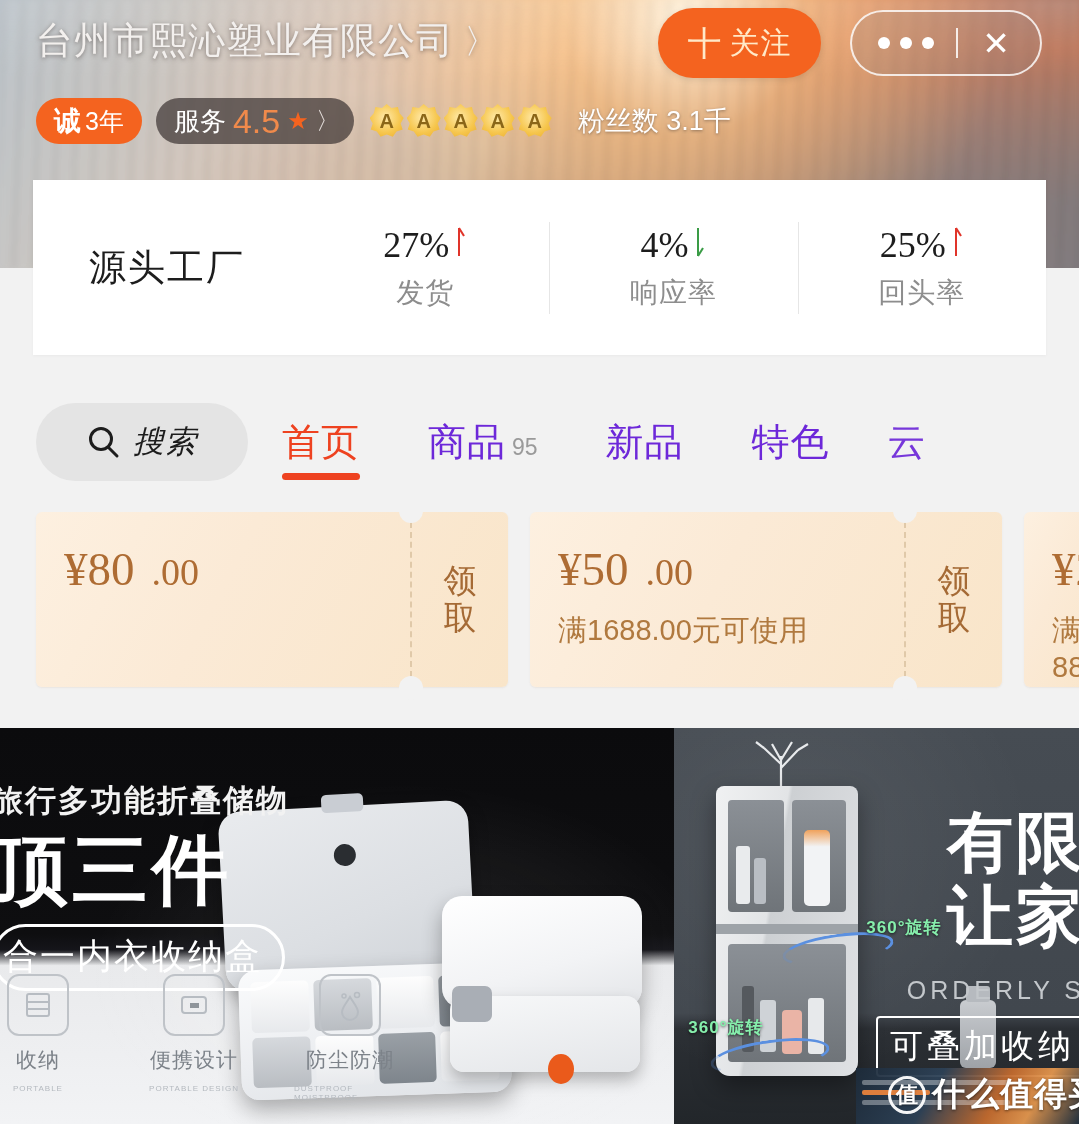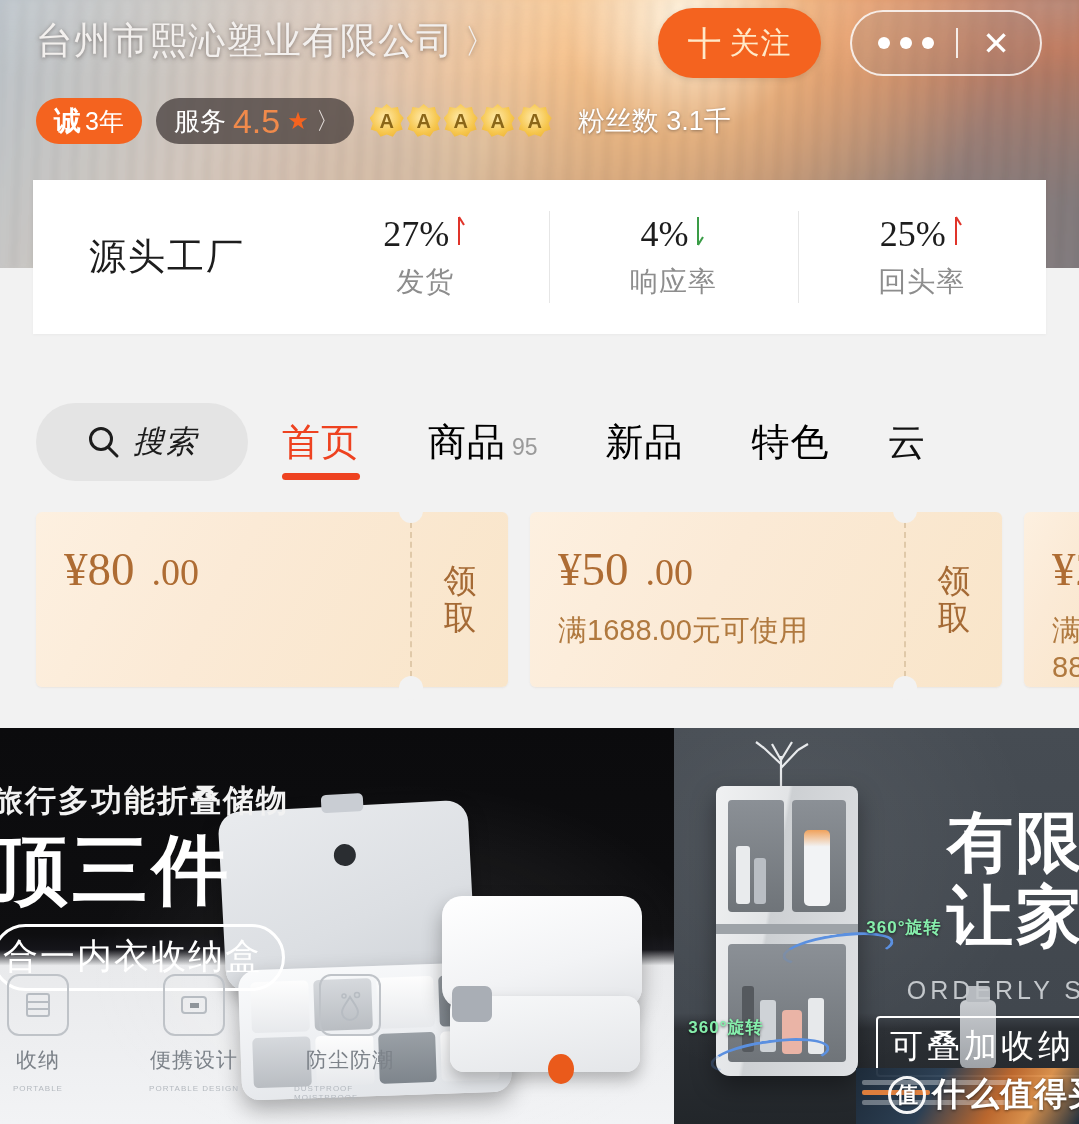--- a/index.html
+++ b/index.html
@@ -96,21 +96,21 @@
     content:""; position:absolute; inset:0;
     background:radial-gradient(circle at 45% 40%, #ffe9a8 0%, #f6c64d 55%, #e8a82b 100%);
     clip-path:polygon(50% 0%,64% 12%,83% 9%,88% 27%,100% 41%,91% 57%,97% 75%,79% 81%,68% 96%,50% 90%,32% 96%,21% 81%,3% 75%,9% 57%,0% 41%,12% 27%,17% 9%,36% 12%);
   }
   .a-star span{ position:relative; font-size:20px; color:#8a6618; font-weight:700; line-height:1; }
 
   .fans{ font-size:27px; color:#ffffff; margin-left:12px; text-shadow:0 1px 3px rgba(60,50,45,.5); white-space:nowrap;}
 
   
   .stats-card{
-    position:absolute; left:33px; top:180px; width:1013px; height:154px;
+    position:absolute; left:33px; top:180px; width:1013px; height:175px;
     background:#fff; z-index:5; display:flex; align-items:center;
     box-shadow:0 1px 3px rgba(0,0,0,.04);
   }
   .stats-first{
     width:268px; display:flex; align-items:center; justify-content:center;
   }
   .stats-first span{ font-size:37px; color:#1d1d1d; letter-spacing:2px; }
   .stat-cell{
     flex:1; position:relative; display:flex; flex-direction:column;
     align-items:center; justify-content:center; gap:8px; height:108px;
@@ -135,21 +135,21 @@
   }
   .search-ico{ width:34px; height:34px; }
   .search-text{ font-size:31px; color:#1d1d1d; letter-spacing:1px; }
 
   .tabs{ display:flex; align-items:center; flex:1; height:100%; overflow:hidden; }
   .tab{
     position:relative; height:100%;
     display:flex; align-items:center; justify-content:center; gap:6px;
     padding:0 34px; white-space:nowrap;
   }
-  .tab-label{ font-size:38px; color:#000000; letter-spacing:1px; }
+  .tab-label{ font-size:38px; color:#6d28d9; letter-spacing:1px; }
   .tab.active .tab-label{ color:#ee4220; }
   .tab-count{ font-size:23px; color:#9a9a9a; align-self:center; margin-top:10px; }
   .tab .underline{ display:none; }
   .tab.active .underline{
     display:block; position:absolute; left:50%; transform:translateX(-50%);
     bottom:16px; width:78px; height:7px; border-radius:4px; background:#ee4220;
   }
   .tab.cut{ padding-right:0; padding-left:24px; }
   .tab.cut .tab-label{ opacity:.92; }
 

